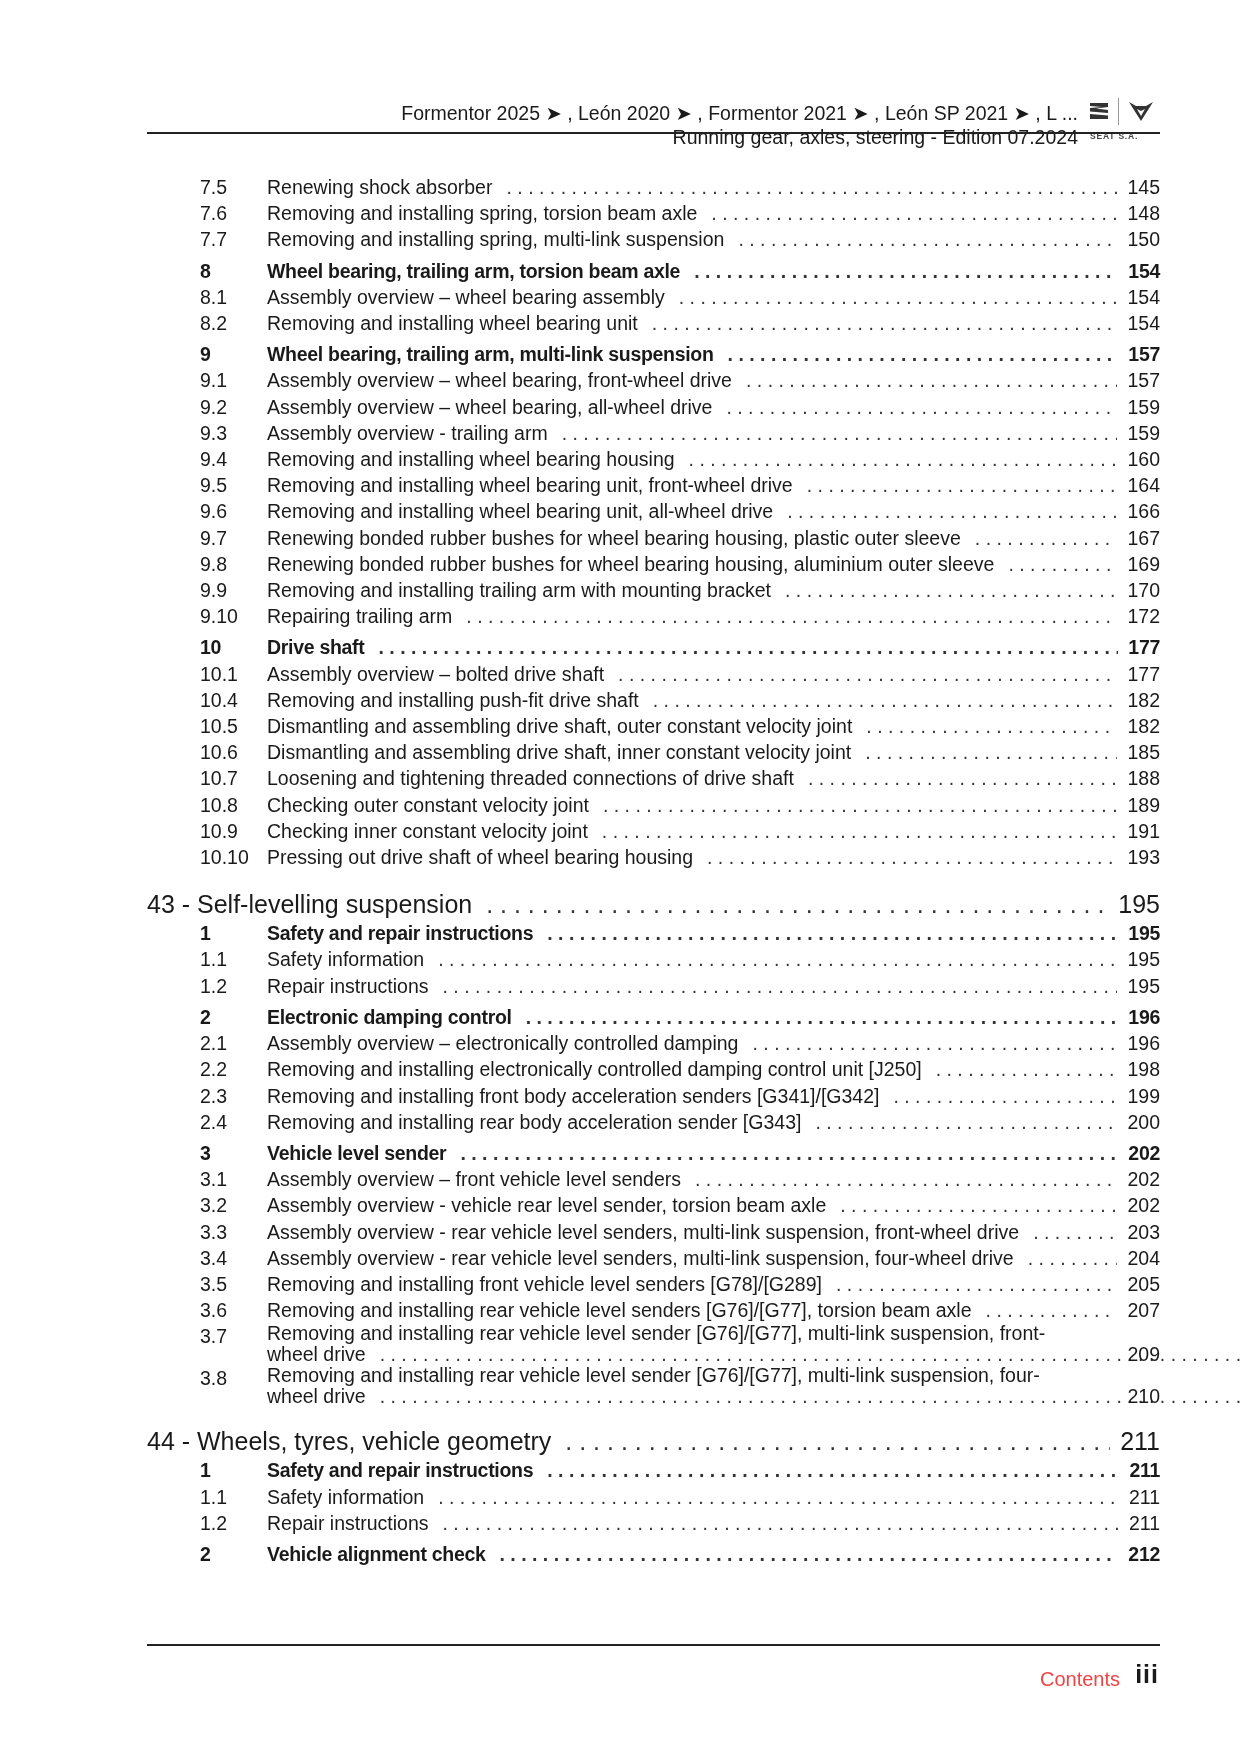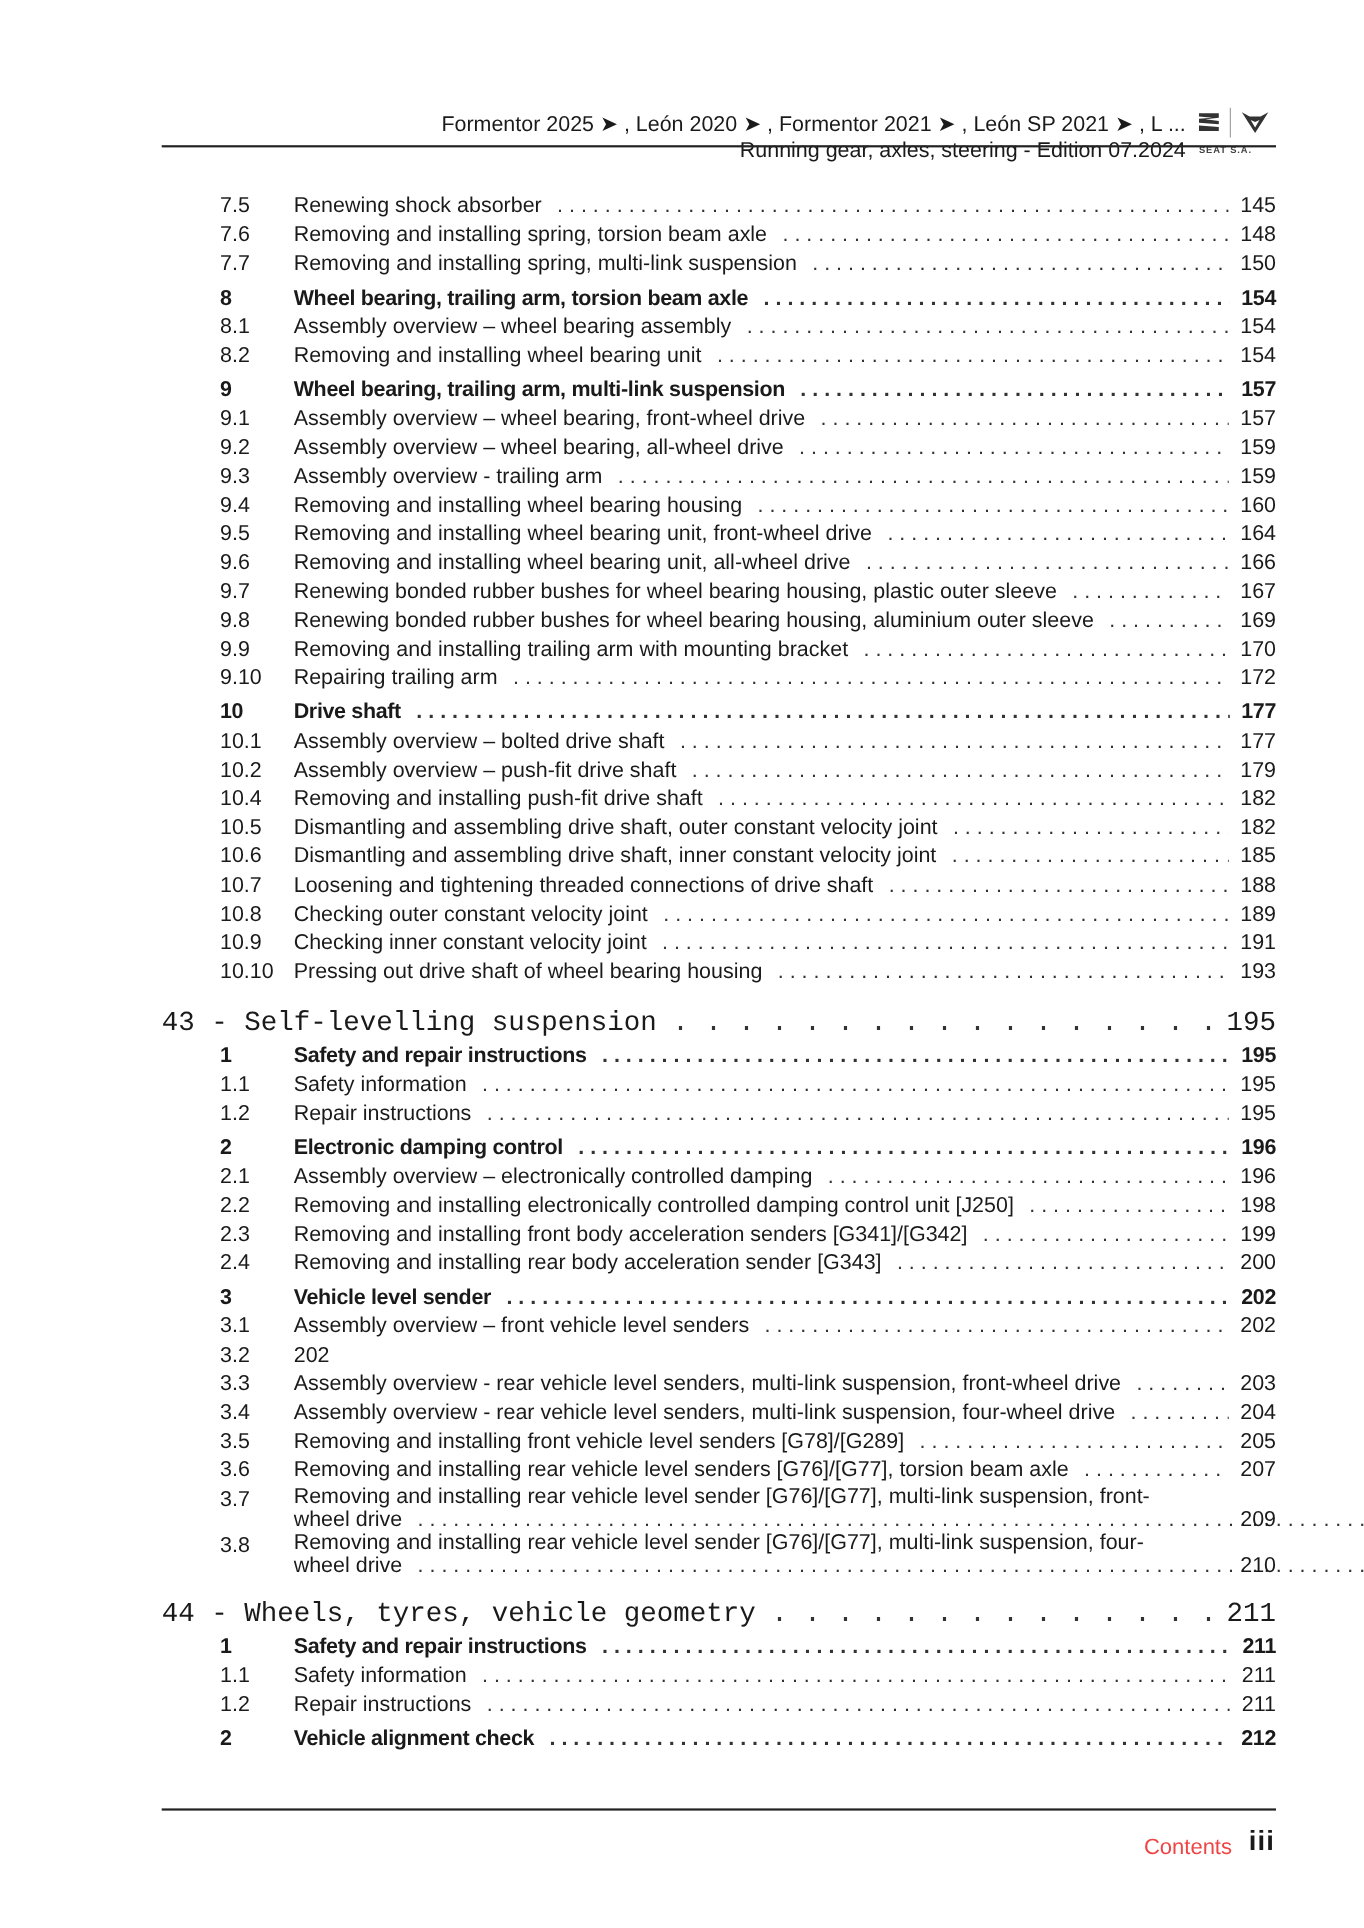--- a/index.html
+++ b/index.html
@@ -9,21 +9,21 @@
   .header-text { position:absolute; right:82px; top:3px; text-align:right; font-size:19.5px; line-height:24px; color:#1a1a1a; white-space:nowrap; }
   .logo { position:absolute; right:0; top:0; width:72px; height:50px; }
   .logo-seat-mark { position:absolute; left:0; top:2px; width:22px; height:22px; }
   .logo-divider { position:absolute; left:30px; top:0; width:1px; height:27px; background:#999; }
   .logo-cupra-mark { position:absolute; left:40px; top:2px; width:26px; height:22px; }
   .logo-caption { position:absolute; left:2px; top:33px; font-size:8.5px; letter-spacing:0.8px; color:#444; font-weight:bold; white-space:nowrap; }
   .rule-top { position:absolute; left:147px; top:132px; width:1013px; height:2px; background:#222; }
   .toc { position:absolute; left:147px; top:174px; width:1013px; }
   .row { display:flex; align-items:flex-end; font-size:19.5px; line-height:26.2px; }
   .row.section { margin-top:5px; font-weight:bold; letter-spacing:-0.3px; }
-  .row.chapter { margin-top:18px; font-size:25px; line-height:32px; margin-bottom:0;font-family:Liberation Mono, monospace; }
+  .row.chapter { margin-top:18px; font-size:25px; line-height:32px; margin-bottom:0; }
   .num { width:120px; padding-left:53px; box-sizing:border-box; flex:0 0 120px; white-space:nowrap; }
   .title-wrap { flex:1 1 auto; display:flex; align-items:flex-end; min-width:0; }
   .title { white-space:nowrap; }
   .leader { flex:1 1 auto; overflow:hidden; white-space:nowrap; margin:0 10px 0 14px; letter-spacing:4.2px; color:#333; }
   .leader::before { content:". . . . . . . . . . . . . . . . . . . . . . . . . . . . . . . . . . . . . . . . . . . . . . . . . . . . . . . . . . . . . . . . . . . . . . . . . . . . . . . . . . . . . . . . . . . . . . . . . . . . . . . . . . . . . . . . . . . . . . . . . . . . . . . . . . . . . . . . . . . . . "; letter-spacing:0; }
   .page { flex:0 0 auto; text-align:right; min-width:32px; white-space:nowrap; }
   .row.multi { align-items:flex-end; }
   .row.multi .num { align-self:flex-start; }
   .rule-bottom { position:absolute; left:147px; top:1644px; width:1013px; height:2px; background:#222; }
   .footer-label { position:absolute; right:120px; top:1668px; font-size:20px; color:#ef4444; }
@@ -198,28 +198,20 @@
     </div>
     <div class="row">
       <span class="num">10.1</span>
       <span class="title-wrap">
         <span class="title">Assembly overview – bolted drive shaft</span>
         <span class="leader"></span>
       </span>
       <span class="page">177</span>
     </div>
     <div class="row">
-      <span class="num">10.2</span>
-      <span class="title-wrap">
-        <span class="title">Assembly overview – push-fit drive shaft</span>
-        <span class="leader"></span>
-      </span>
-      <span class="page">179</span>
-    </div>
-    <div class="row">
       <span class="num">10.4</span>
       <span class="title-wrap">
         <span class="title">Removing and installing push-fit drive shaft</span>
         <span class="leader"></span>
       </span>
       <span class="page">182</span>
     </div>
     <div class="row">
       <span class="num">10.5</span>
       <span class="title-wrap">
@@ -350,20 +342,24 @@
     <div class="row">
       <span class="num">3.1</span>
       <span class="title-wrap">
         <span class="title">Assembly overview – front vehicle level senders</span>
         <span class="leader"></span>
       </span>
       <span class="page">202</span>
     </div>
     <div class="row">
       <span class="num">3.2</span>
+      <span class="title-wrap">
+        <span class="title">Assembly overview - vehicle rear level sender, torsion beam axle</span>
+        <span class="leader"></span>
+      </span>
       <span class="page">202</span>
     </div>
     <div class="row">
       <span class="num">3.3</span>
       <span class="title-wrap">
         <span class="title">Assembly overview - rear vehicle level senders, multi-link suspension, front-wheel drive</span>
         <span class="leader"></span>
       </span>
       <span class="page">203</span>
     </div>

